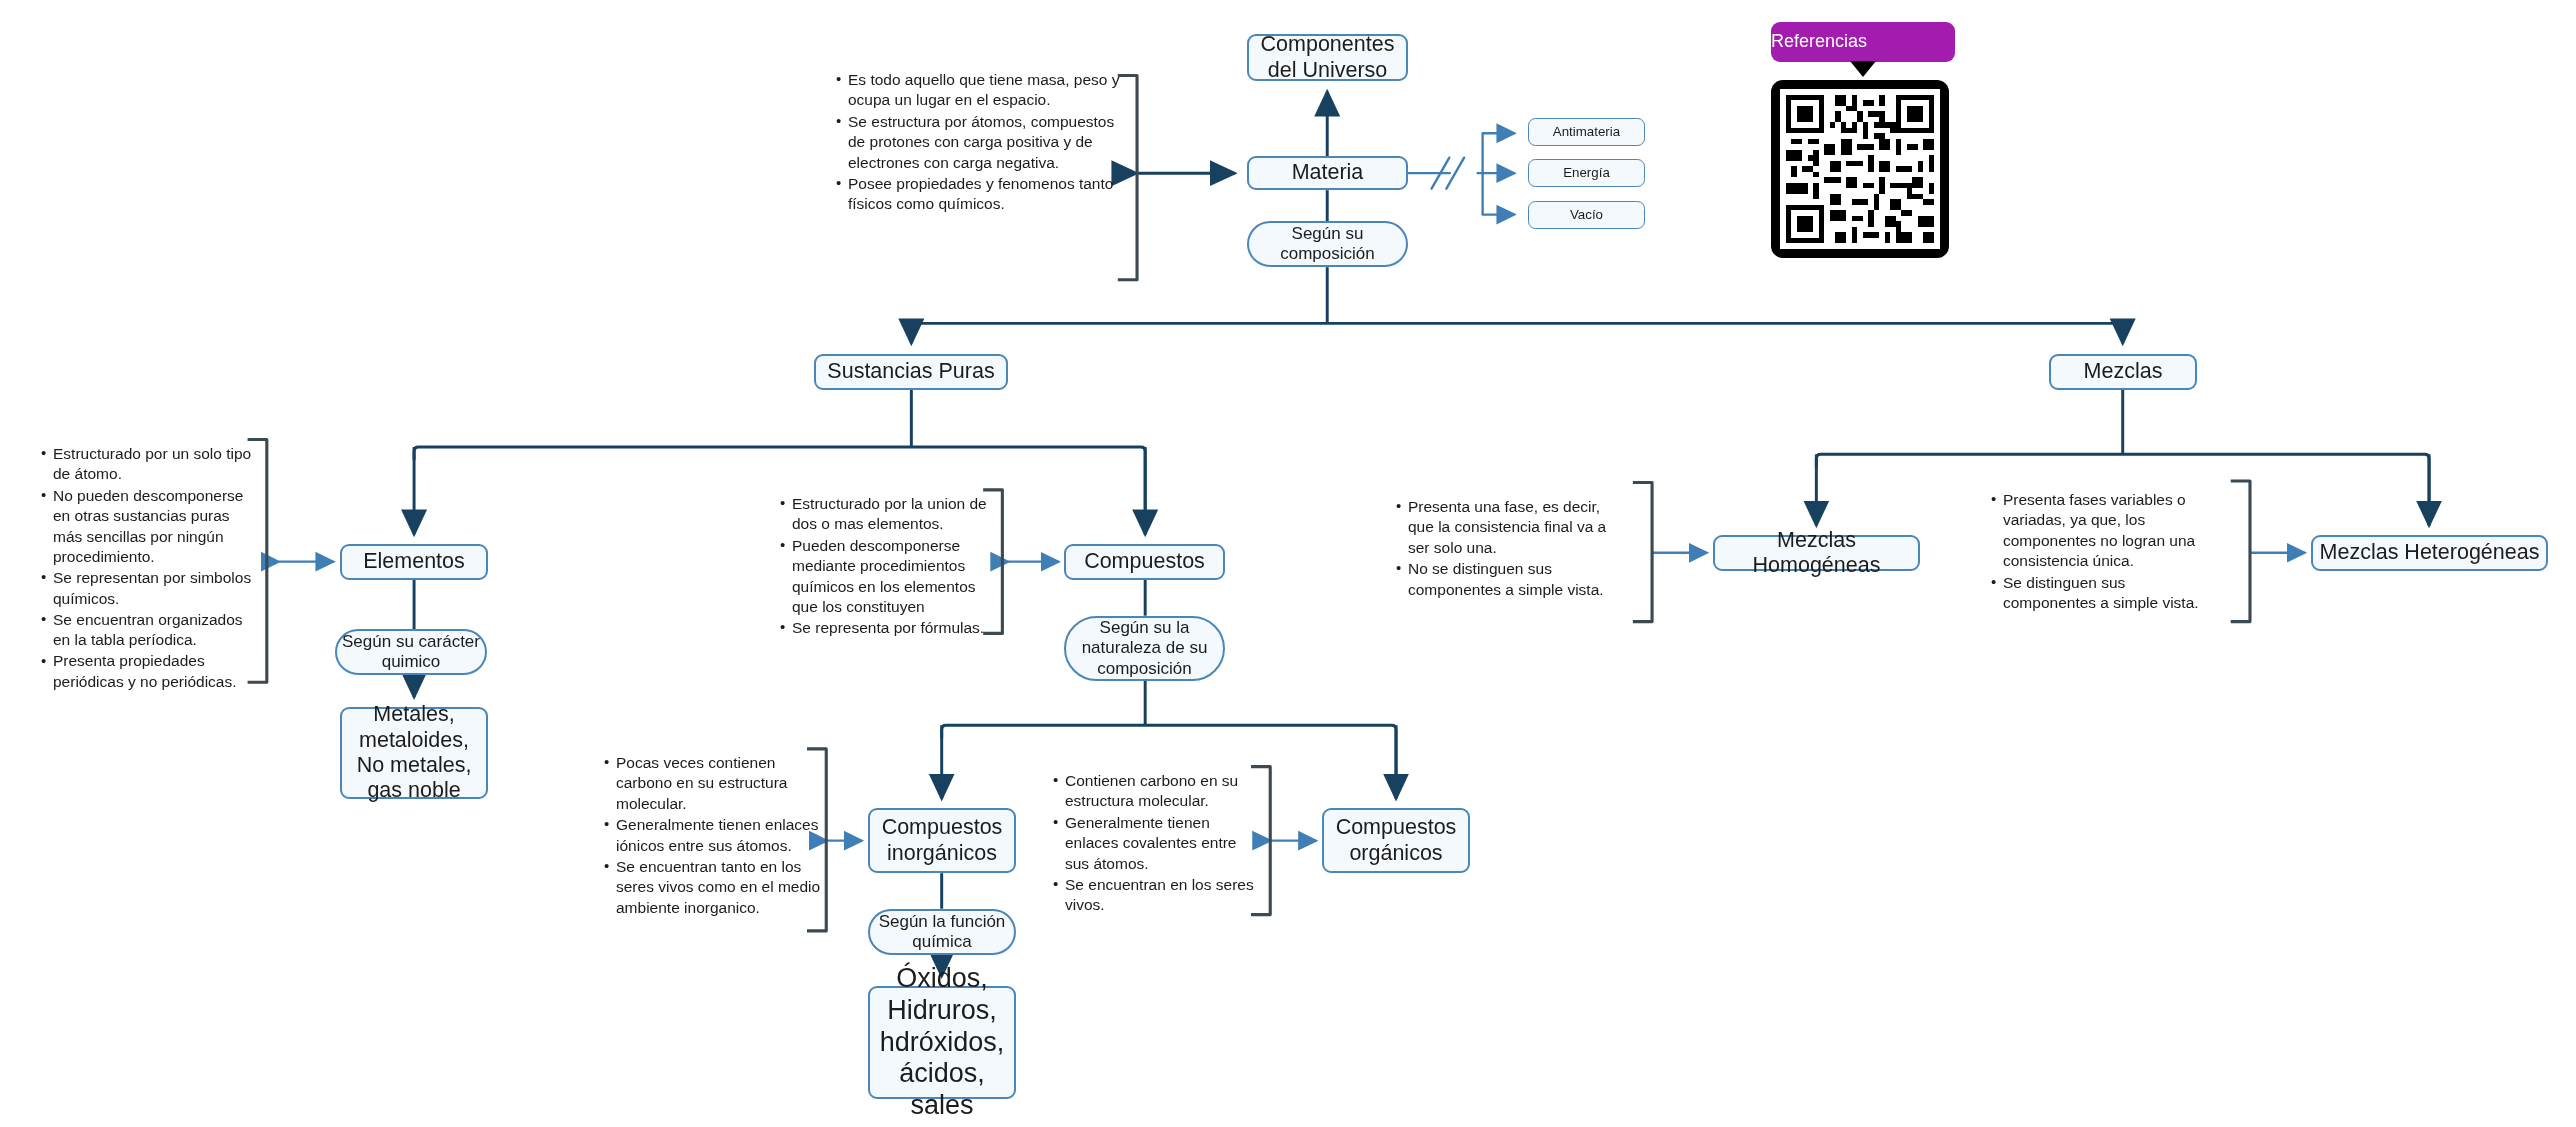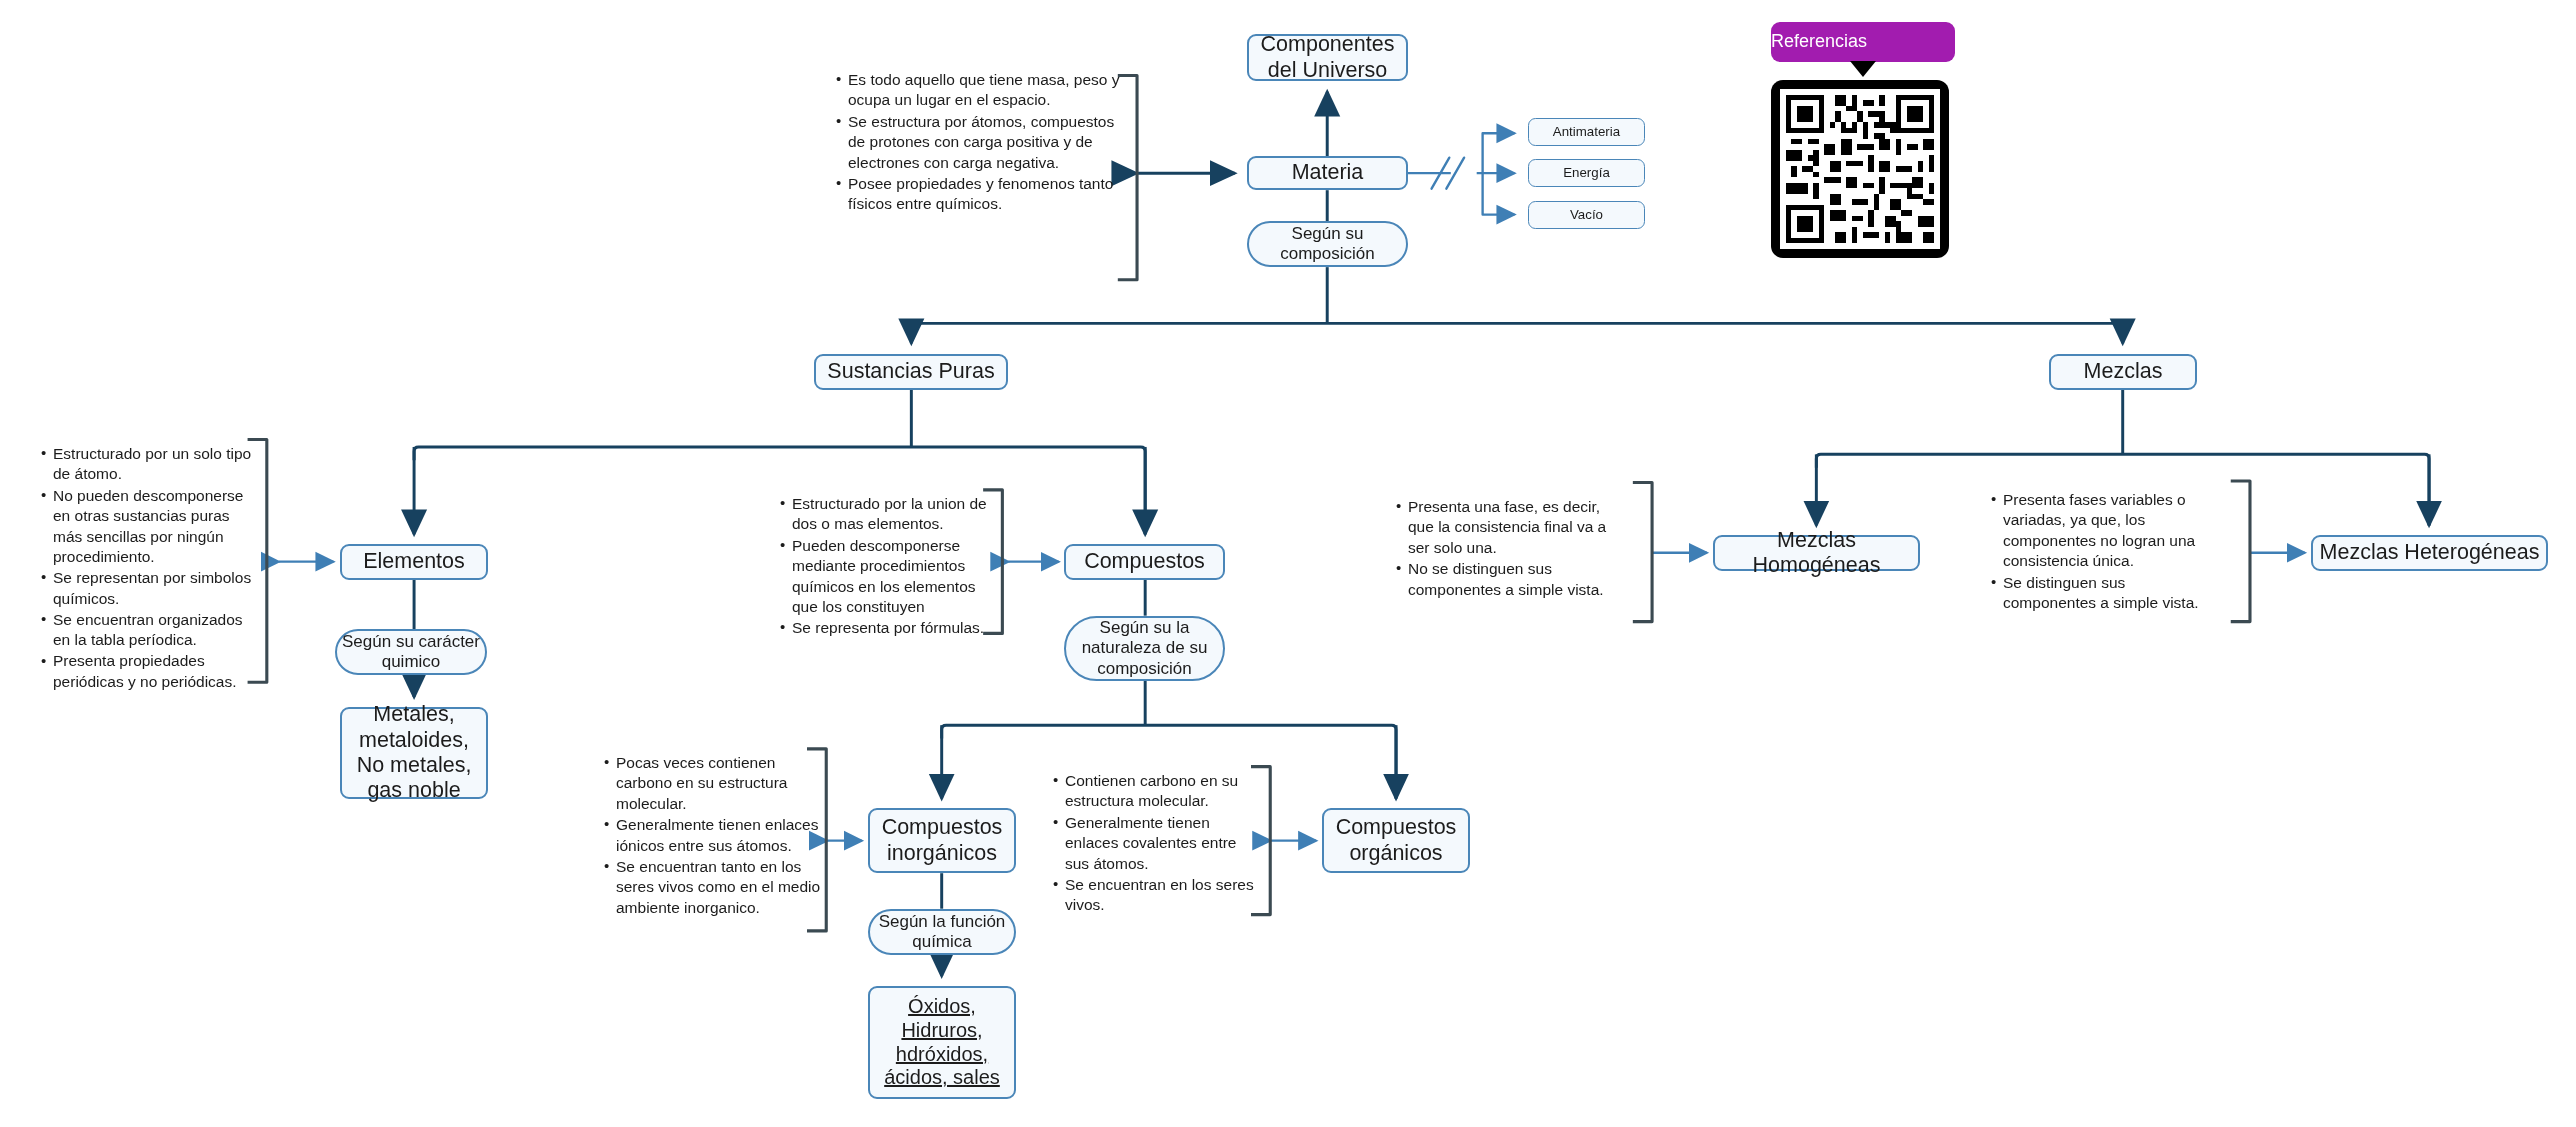--- a/index.html
+++ b/index.html
@@ -62,21 +62,21 @@
 
   .n-elementos   { left: 340px;  top: 544px;  width: 148px; height: 36px;  font-size: 21.5px; }
   .o-caracter    { left: 335px;  top: 629px;  width: 152px; height: 46px;  font-size: 17px; }
   .n-metales     { left: 340px;  top: 707px;  width: 148px; height: 92px; font-size: 21.5px; }
 
   .n-compuestos  { left: 1064px; top: 544px;  width: 161px; height: 36px;  font-size: 21.5px; }
   .o-naturaleza  { left: 1064px; top: 616px;  width: 161px; height: 65px;  font-size: 17px; }
 
   .n-inorganicos { left: 868px; top: 808px; width: 148px; height: 65px;  font-size: 21.5px; }
   .o-funcion     { left: 868px; top: 909px; width: 148px; height: 46px;  font-size: 17px; }
-  .n-oxidos      { left: 868px; top: 986px; width: 148px; height: 113px; font-size: 20px; text-decoration: underline; }
+  .n-oxidos      { left: 868px; top: 986px; width: 148px; height: 113px; font-size: 27px; }
   .n-organicos   { left: 1322px; top: 808px; width: 148px; height: 65px;  font-size: 21.5px; }
 
   .n-homogeneas  { left: 1713px; top: 535px;  width: 207px; height: 36px;  font-size: 21.5px; }
   .n-heterogeneas{ left: 2311px; top: 535px;  width: 237px; height: 36px;  font-size: 21.5px; }
 
   
   .bullets {
     position: absolute;
     box-sizing: border-box;
     font-size: 15.5px;
@@ -260,21 +260,21 @@
   <div class="node n-oxidos">Óxidos, Hidruros, hdróxidos, ácidos, sales</div>
   <div class="node n-organicos">Compuestos orgánicos</div>
 
   <div class="node n-homogeneas">Mezclas Homogéneas</div>
   <div class="node n-heterogeneas">Mezclas Heterogéneas</div>
 
   <div class="bullets b-materia">
     <ul>
       <li>Es todo aquello que tiene masa, peso y ocupa un lugar en el espacio.</li>
       <li>Se estructura por átomos, compuestos de protones con carga positiva y  de electrones con carga negativa.</li>
-      <li>Posee propiedades y fenomenos tanto físicos entre químicos.</li>
+      <li>Posee propiedades y fenomenos tanto físicos como químicos.</li>
     </ul>
   </div>
 
   <div class="bullets b-elementos">
     <ul>
       <li>Estructurado por un solo tipo de átomo.</li>
       <li>No pueden descomponerse en otras sustancias puras más sencillas por ningún procedimiento.</li>
       <li>Se representan por simbolos químicos.</li>
       <li>Se encuentran organizados en la tabla períodica.</li>
       <li>Presenta propiedades periódicas y no periódicas.</li>

